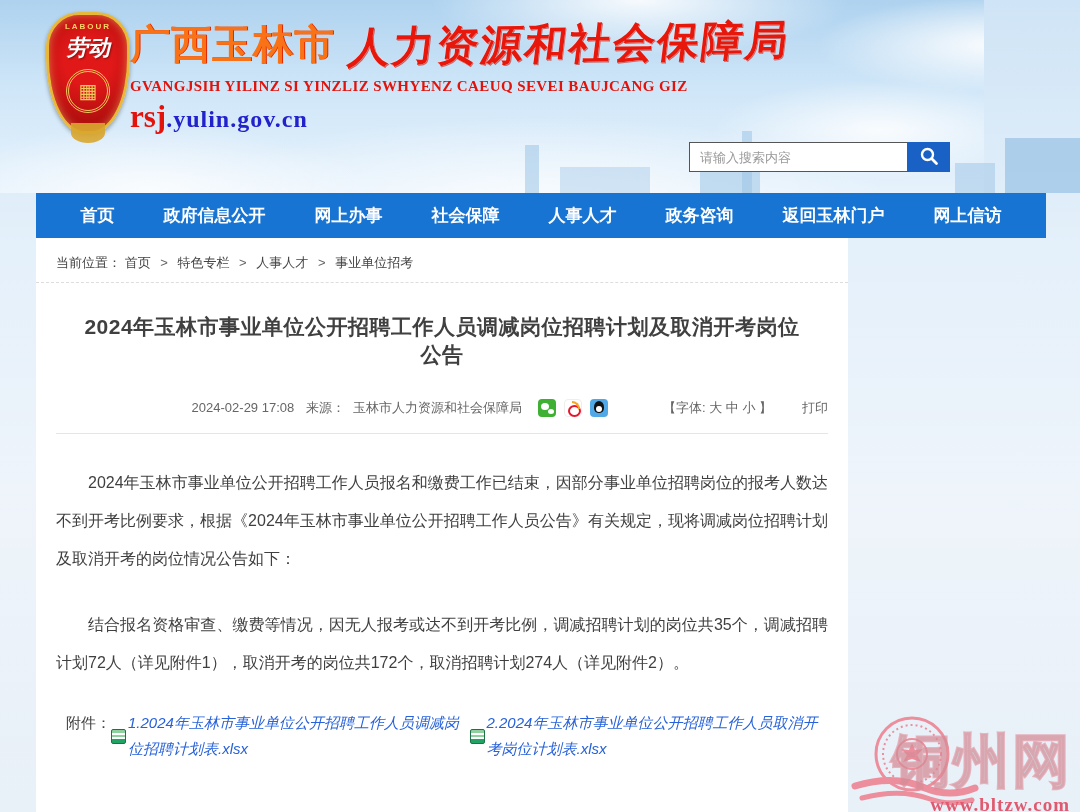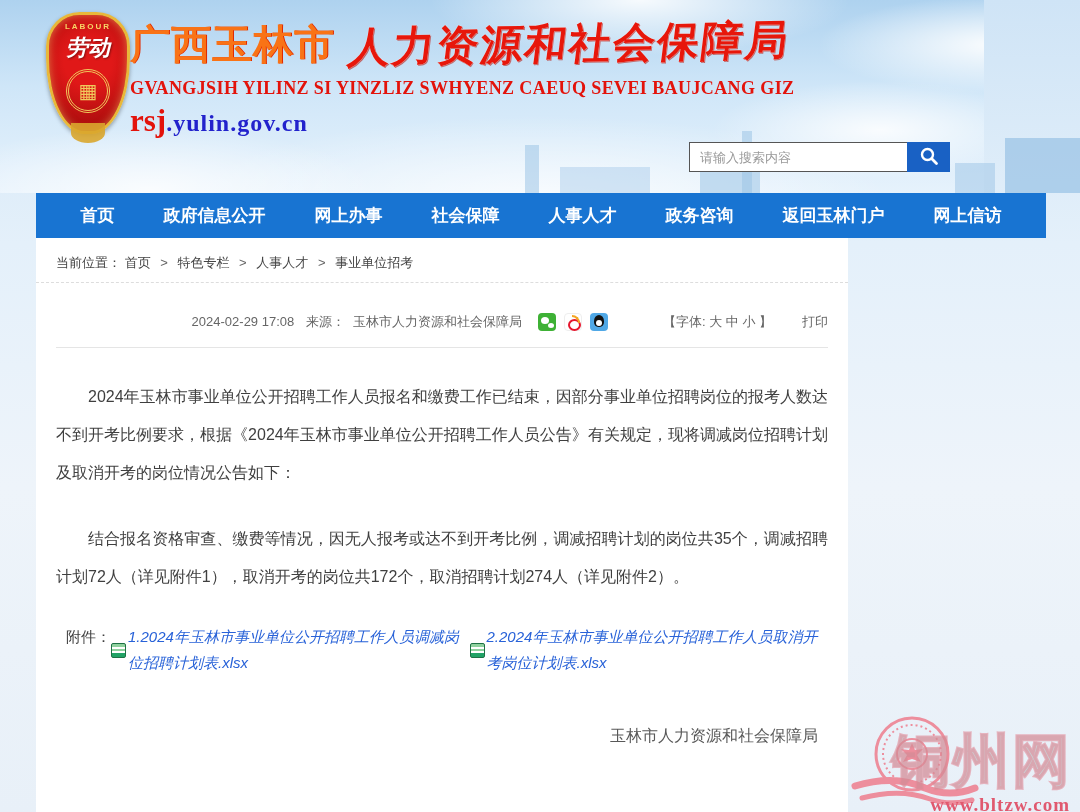--- a/index.html
+++ b/index.html
@@ -41,21 +41,21 @@
 
   
   .site-title { position:absolute; left:130px; top:16px; }
   .title-line { white-space:nowrap; }
   .site-prefix { font-size:40px; font-weight:bold; color:#f97316;
                  text-shadow:1px 0 0 #e02800; letter-spacing:1px; }
   .site-main { display:inline-block; font-size:42px; font-weight:bold; color:#e7170b;
                transform:skewX(-8deg) rotate(-1deg); letter-spacing:2px; margin-left:10px;
                text-shadow:0 0 1px #fff,1px 1px 0 rgba(180,10,0,.6); }
   .site-zhuang { font-family:"Liberation Serif","DejaVu Serif",serif; font-weight:bold;
-                 font-size:18px; color:#e3130b; margin-top:6px; letter-spacing:.4px; }
+                 font-size:15px; color:#e3130b; margin-top:6px; letter-spacing:.4px; }
   .site-domain { font-family:"Liberation Serif","DejaVu Serif",serif; font-weight:bold; margin-top:4px; }
   .domain-red { font-size:31px; color:#e3130b; }
   .domain-blue { font-size:24px; color:#2222cc; letter-spacing:1px; }
 
   
   .search-box { position:absolute; right:34px; top:142px; display:flex; }
   .search-input { width:218px; height:30px; border:1px solid #555; border-right:none; background:#fff;
                   padding:0 10px; font-size:13px; color:#333; outline:none; }
   .search-input::placeholder { color:#999; }
   .search-btn { width:43px; height:30px; background:#1961c4; border:none; cursor:pointer;
@@ -190,20 +190,21 @@
       <span>当前位置：</span>
       <a href="#">首页</a>
       <span class="sep">&gt;</span>
       <a href="#">特色专栏</a>
       <span class="sep">&gt;</span>
       <a href="#">人事人才</a>
       <span class="sep">&gt;</span>
       <a href="#">事业单位招考</a>
     </div>
 
+    <h1 class="article-title">2024年玉林市事业单位公开招聘工作人员调减岗位招聘计划及取消开考岗位公告</h1>
 
     <div class="meta">
       <div class="meta-left">
         <span>2024-02-29 17:08</span>
         <span>来源：</span><span>玉林市人力资源和社会保障局</span>
       </div>
       <div class="meta-right">
         <div class="share-icons">
           <span class="sicon wechat"></span>
           <span class="sicon weibo"></span>

